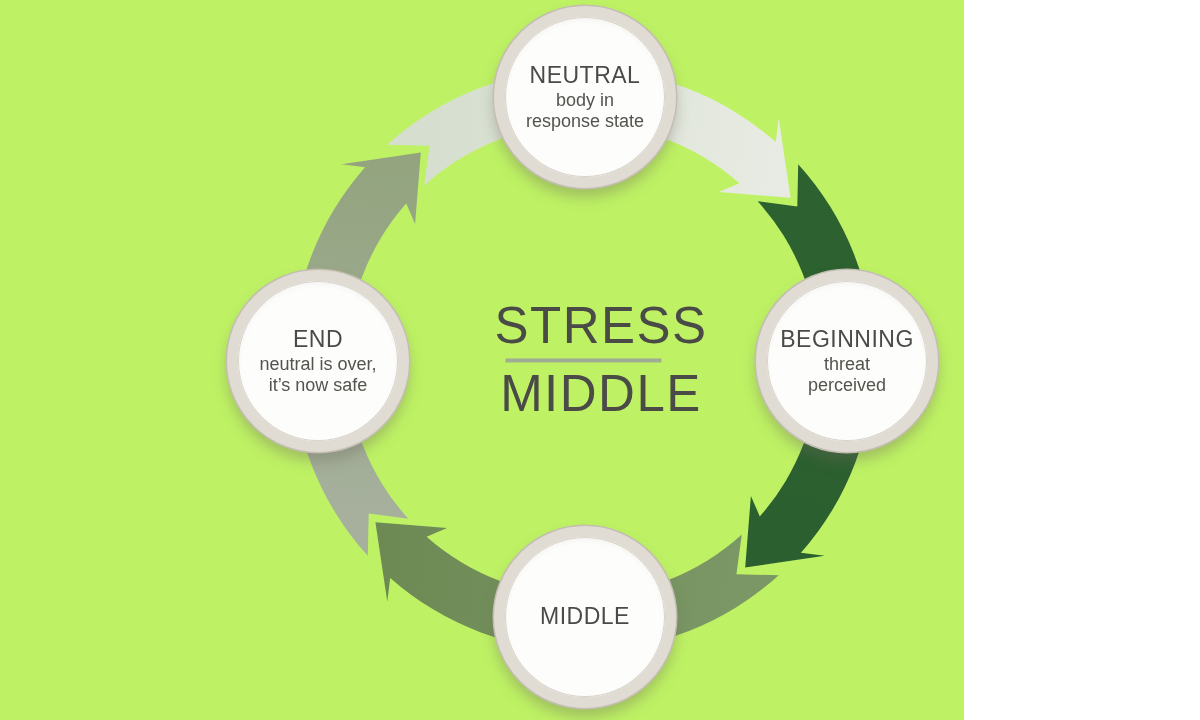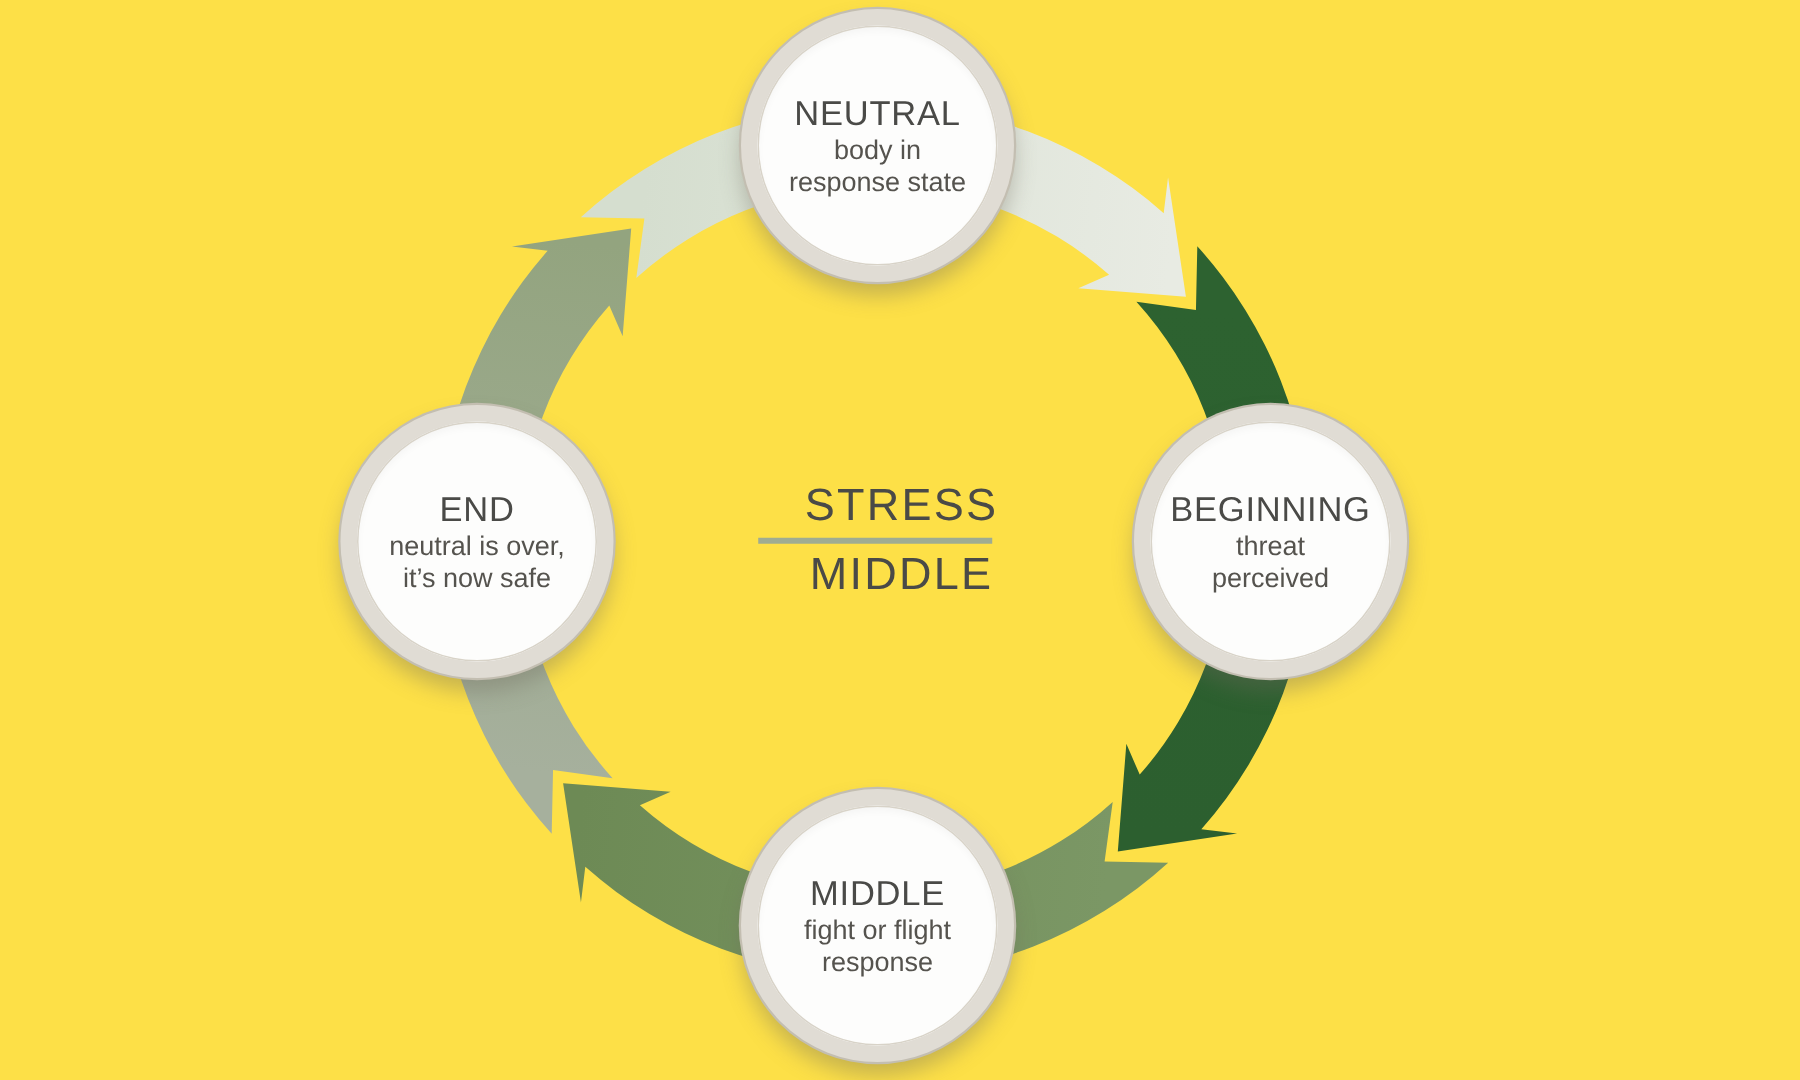--- a/index.html
+++ b/index.html
@@ -5,22 +5,22 @@
   :root{
     --heading-color:#4a4a47;
     --sub-color:#55534e;
     --ring-color:#e0dcd4;
     --ring-edge:#c3beb1;
     --divider-color:#9fac92;
   }
   html,body{margin:0;padding:0;background:#ffffff;}
   .stage{
     position:relative;
-    width:1200px;height:720px;
-    background:#fde047;
+    width:964px;height:720px;
+    background:#bef264;
     overflow:hidden;
     font-family:"Liberation Sans", sans-serif;
   }
   .arrows-svg{position:absolute;left:0;top:0;width:1200px;height:720px;}
   .node{
     position:absolute;
     box-sizing:border-box;
     width:182px;height:182px;
     border-radius:50%;
     background:#fdfdfc;
@@ -54,21 +54,21 @@
   .node-beginning{left:756px;top:270px;}
   .node-middle{left:494px;top:526px;}
   .node-end{left:227px;top:270px;align-items:center;}
   .center-title{
     position:absolute;
     left:583px;top:360px;
     transform:translate(-50%,-50%);
     text-align:center;
   }
   .title-line{
-    font-size:30px;
+    font-size:51px;
     letter-spacing:1.5px;
     color:var(--heading-color);
     line-height:1.05;
     white-space:nowrap;
     margin-left:36px;
   }
   .title-divider{
     width:156px;
     height:4px;
     margin:5px auto 5px auto;
@@ -118,24 +118,20 @@
   <div class="node node-beginning">
     <div class="node-heading">BEGINNING</div>
     <div class="node-sub">
       <div>threat</div>
       <div>perceived</div>
     </div>
   </div>
 
   <div class="node node-middle">
     <div class="node-heading">MIDDLE</div>
-    <div class="node-sub">
-      <div>fight or flight</div>
-      <div>response</div>
-    </div>
   </div>
 
   <div class="node node-end">
     <div class="node-heading">END</div>
     <div class="node-sub">
       <div>neutral is over,</div>
       <div>it’s now safe</div>
     </div>
   </div>
 

